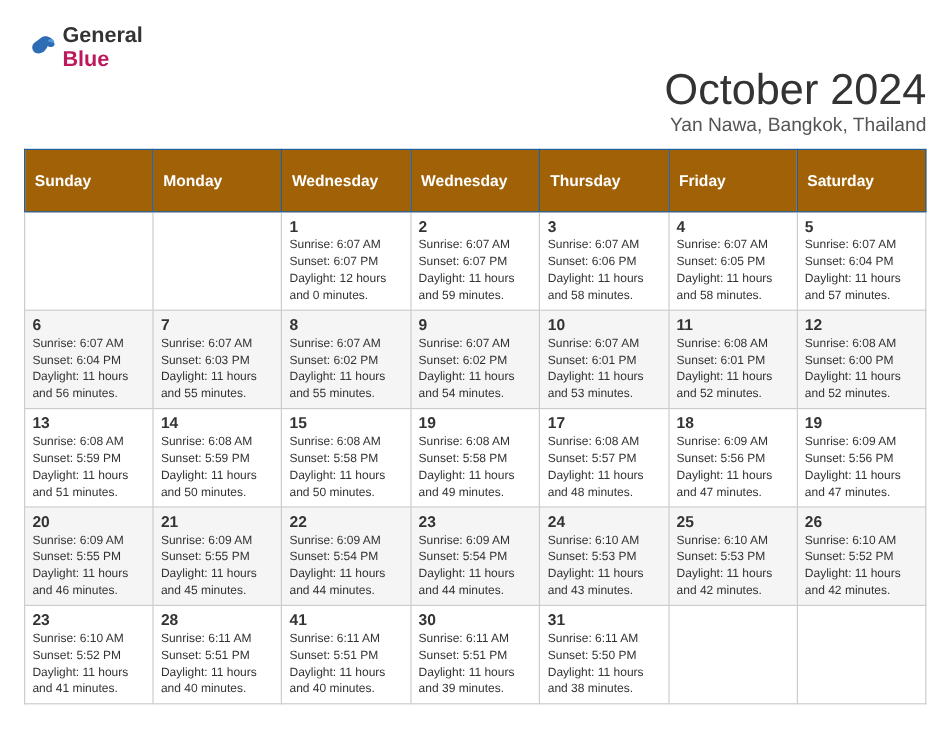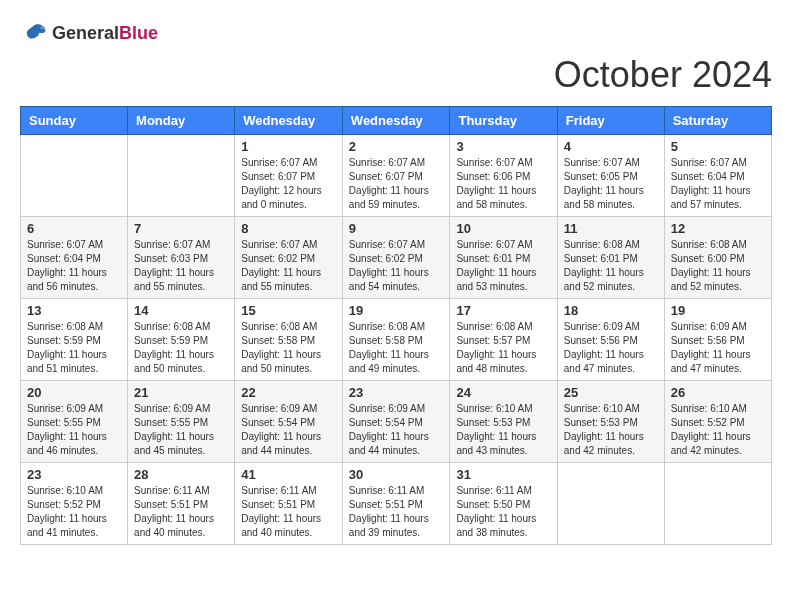--- a/index.html
+++ b/index.html
@@ -16,21 +16,21 @@
       align-items: flex-start;
       margin-bottom: 10px;
     }
     .logo {
       display: flex;
       align-items: center;
       gap: 4px;
     }
     .logo-text {
       display: flex;
-      flex-direction: row;
+      flex-direction: column;
       font-size: 18px;
       font-weight: bold;
       line-height: 1.1;
     }
     .logo-general { color: #333; }
     .logo-blue { color: #be185d; }
     .logo-bird {
       width: 28px;
       height: 28px;
     }
@@ -46,24 +46,24 @@
     .subtitle {
       font-size: 16px;
       color: #555;
     }
     .calendar-table {
       width: 100%;
       border-collapse: collapse;
       border: 1px solid #ccc;
     }
     .calendar-table th {
-      background-color: #3b82f6;
+      background-color: #a16207;
       color: white;
       text-align: left;
-      padding: 6px 8px;
+      padding: 18px 8px;
       font-size: 13px;
       border: 1px solid #2060a0;
     }
     .calendar-table td {
       border: 1px solid #ccc;
       vertical-align: top;
       padding: 4px 6px;
       width: 108px;
       min-height: 80px;
       background: #fff;
@@ -96,20 +96,21 @@
       <path d="M20 8 C24 4, 34 6, 36 14 C38 18, 32 20, 28 18 C26 24, 20 28, 14 26 C10 24, 8 18, 12 14 Z" fill="#2e6db4"></path>
       <path d="M28 12 C30 8, 36 8, 36 14" fill="#5599dd"></path>
     </svg>
     <div class="logo-text">
       <span class="logo-general">General</span>
       <span class="logo-blue">Blue</span>
     </div>
   </div>
   <div class="title-section">
     <div class="month-title">October 2024</div>
+    <div class="subtitle">Yan Nawa, Bangkok, Thailand</div>
   </div>
 </div>
 
 <table class="calendar-table">
   <thead>
     <tr>
     <th>Sunday</th>
         <th>Monday</th>
         <th>Wednesday</th>
         <th>Wednesday</th>

